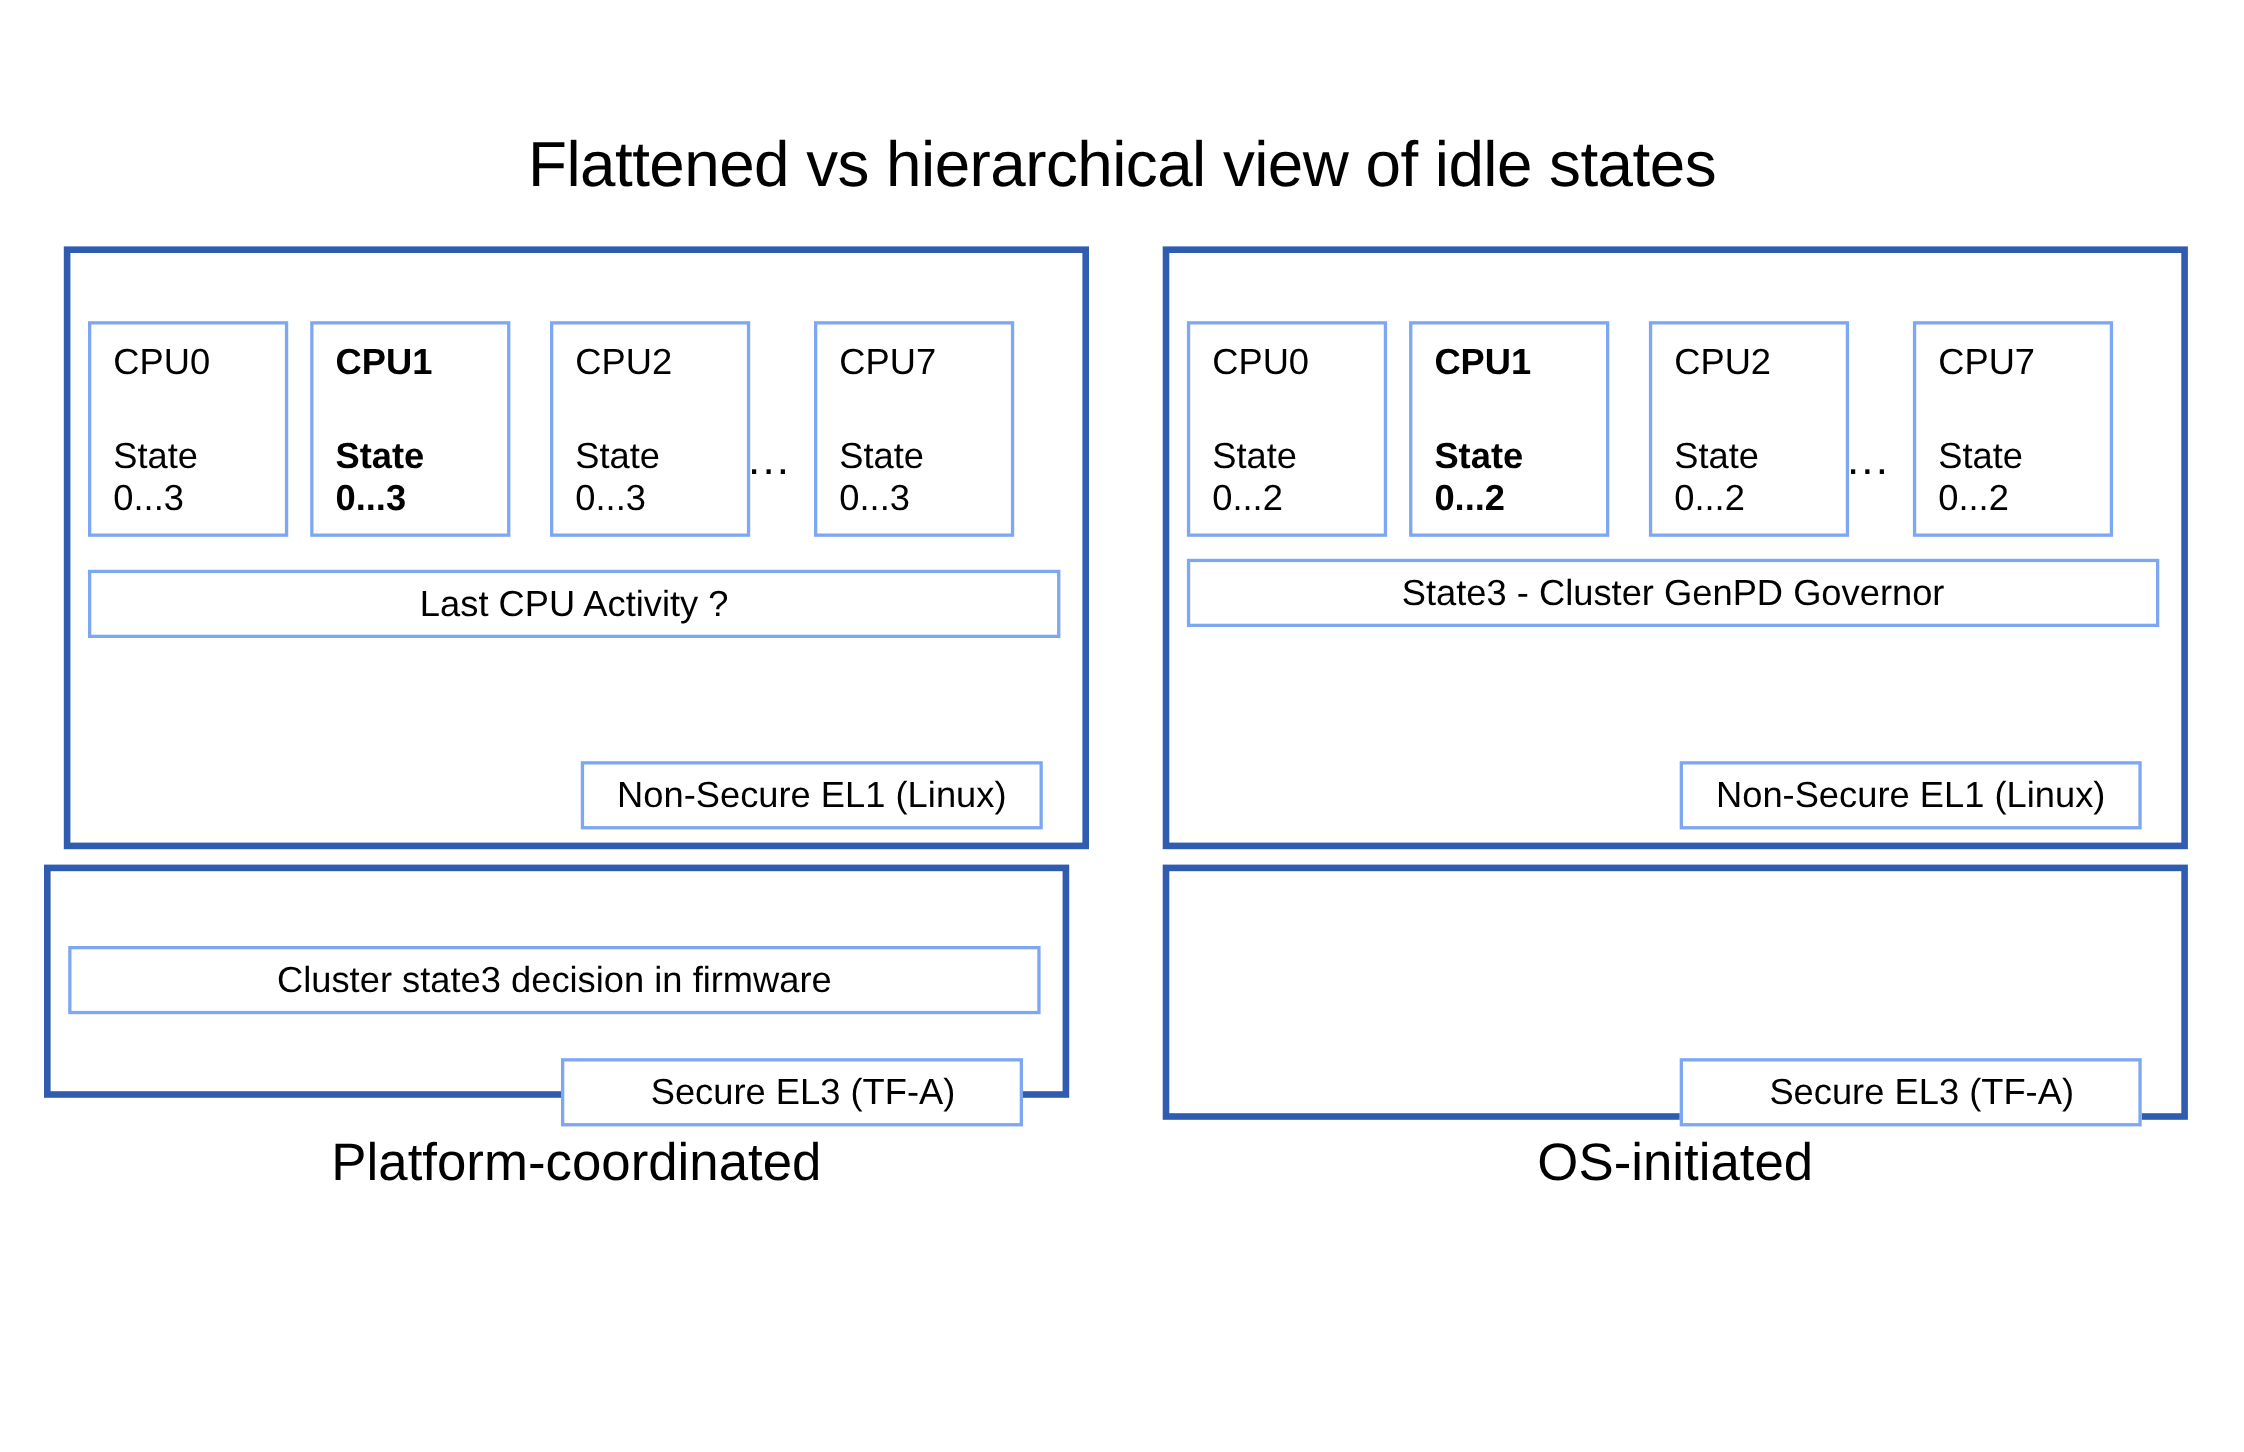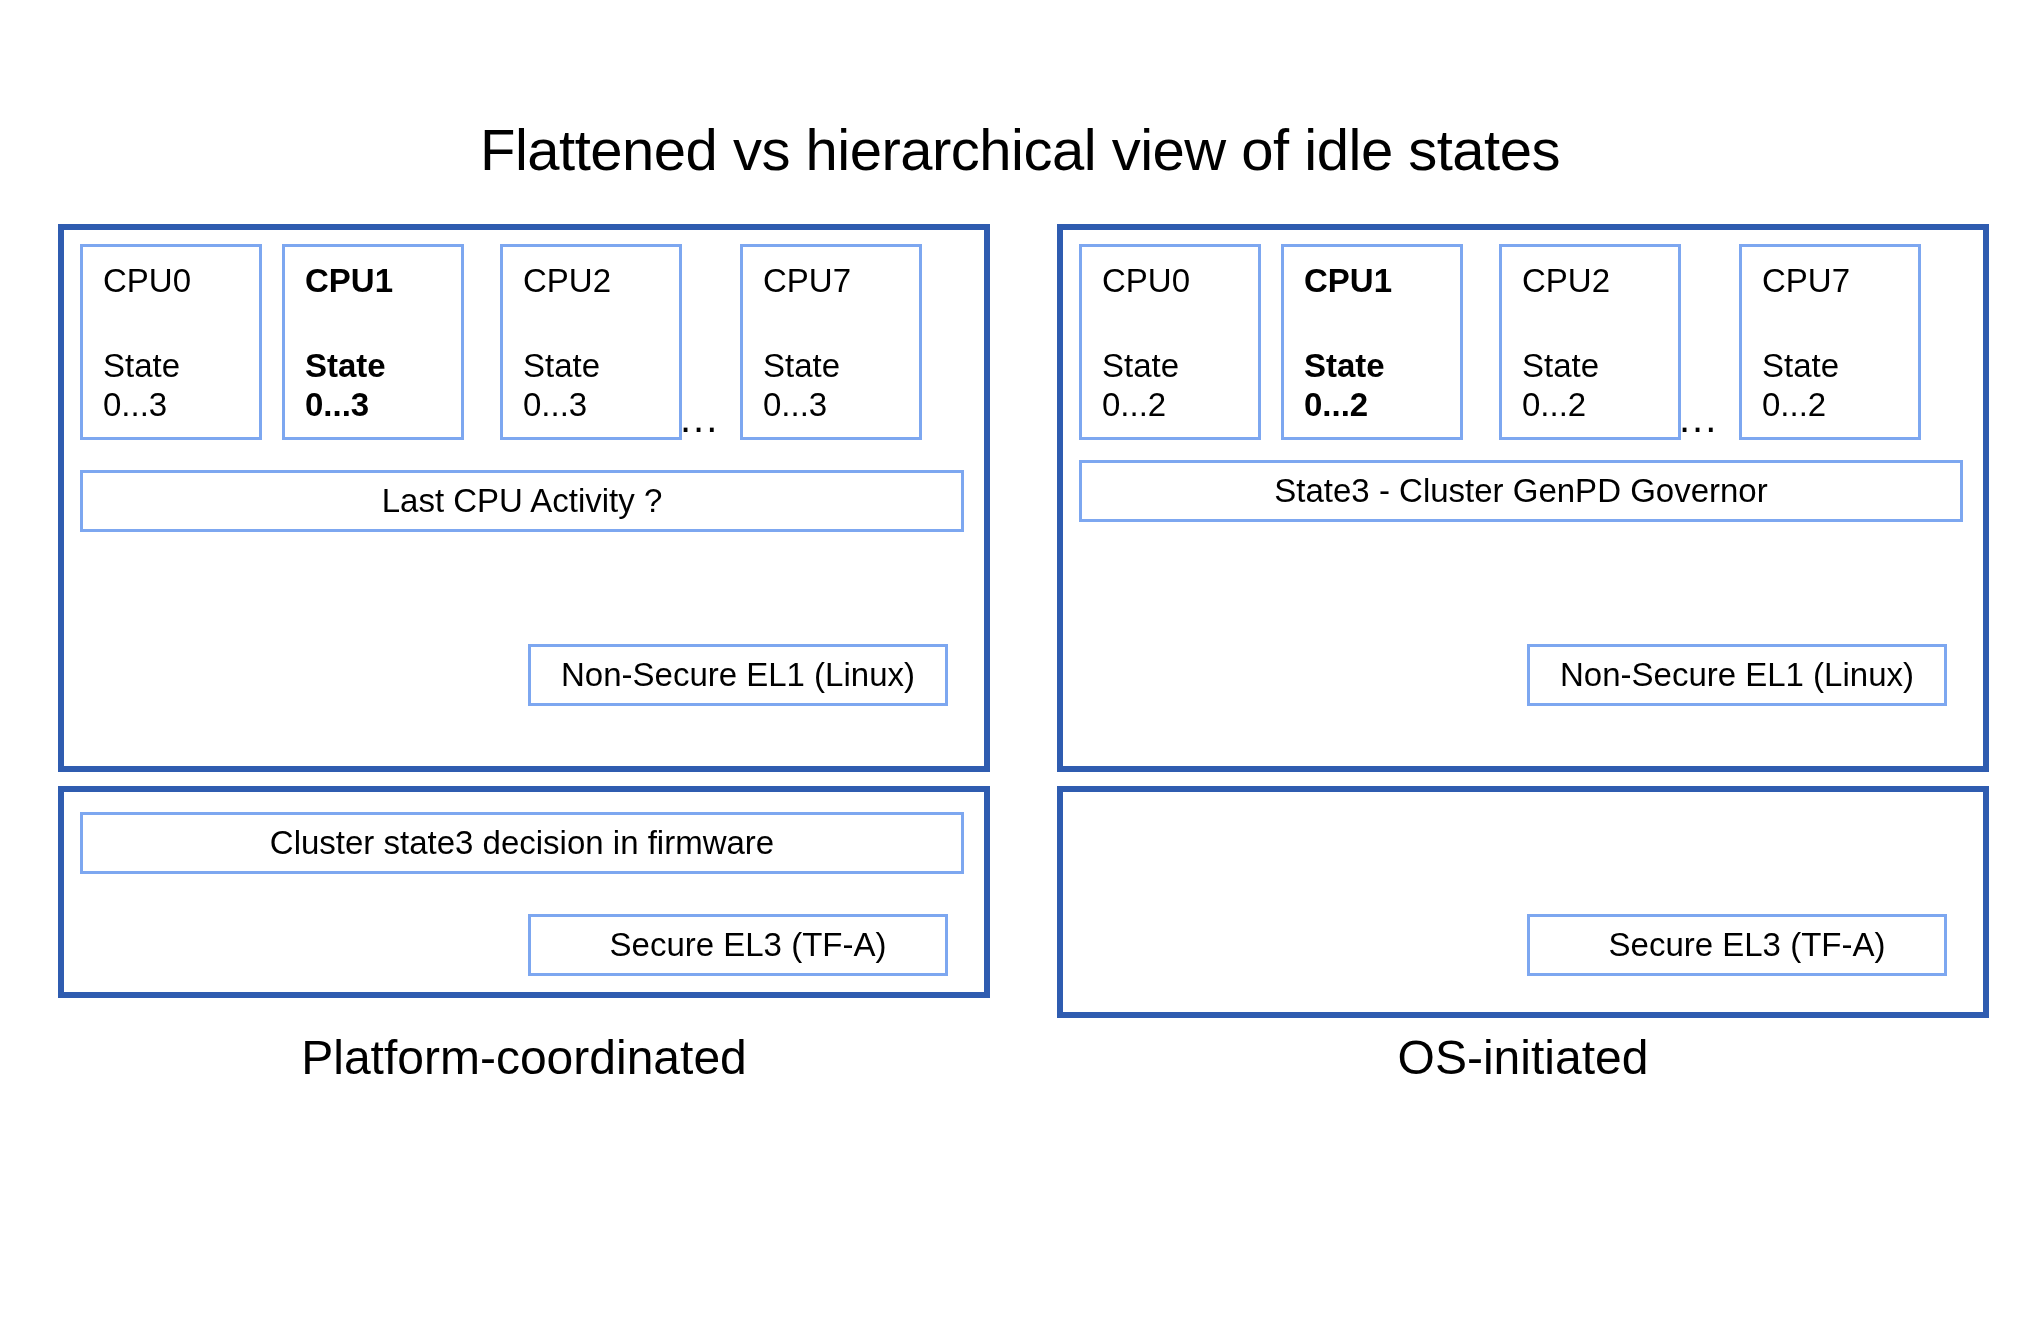--- a/index.html
+++ b/index.html
@@ -33,35 +33,36 @@
   
   .panel {
     position: absolute;
     box-sizing: border-box;
     border: 6px solid #2f5cb0;
     background: #ffffff;
   }
 
   .panel-left-top    { left: 58px;  top: 224px; width: 932px;  height: 548px; }
   .panel-right-top   { left: 1057px;top: 224px; width: 932px;  height: 548px; }
-  .panel-left-bottom { left: 58px;  top: 786px; width: 932px;  height: 212px; }
+  .panel-left-bottom { left: 40px;  top: 786px; width: 932px;  height: 212px; }
   .panel-right-bottom{ left: 1057px;top: 786px; width: 932px;  height: 232px; }
 
   
   .ibox {
     position: absolute;
     box-sizing: border-box;
     border: 3px solid #7da7f0;
     background: #ffffff;
     display: flex;
     align-items: center;
     justify-content: center;
     font-size: 33px;
     line-height: 1.25;
     white-space: nowrap;
+    margin-top: 48px;
   }
 
   
   .cpu-box {
     top: 14px;
     width: 182px;
     height: 196px;
     display: block;
     padding: 16px 0 0 20px;
     box-sizing: border-box;

